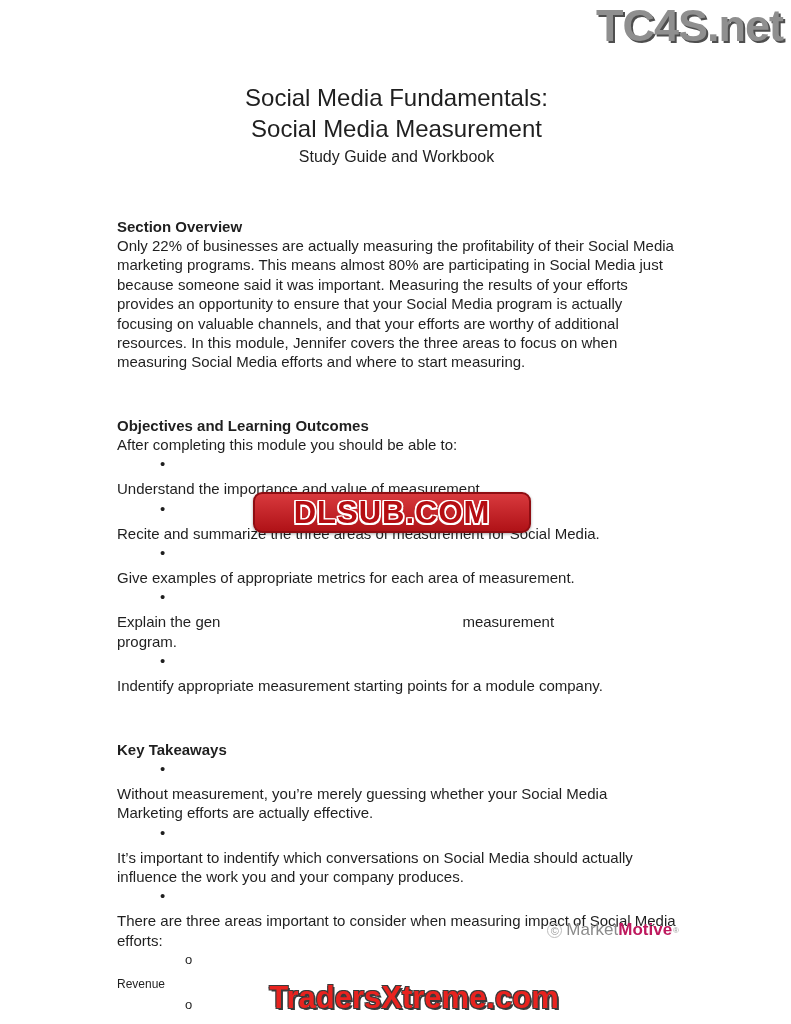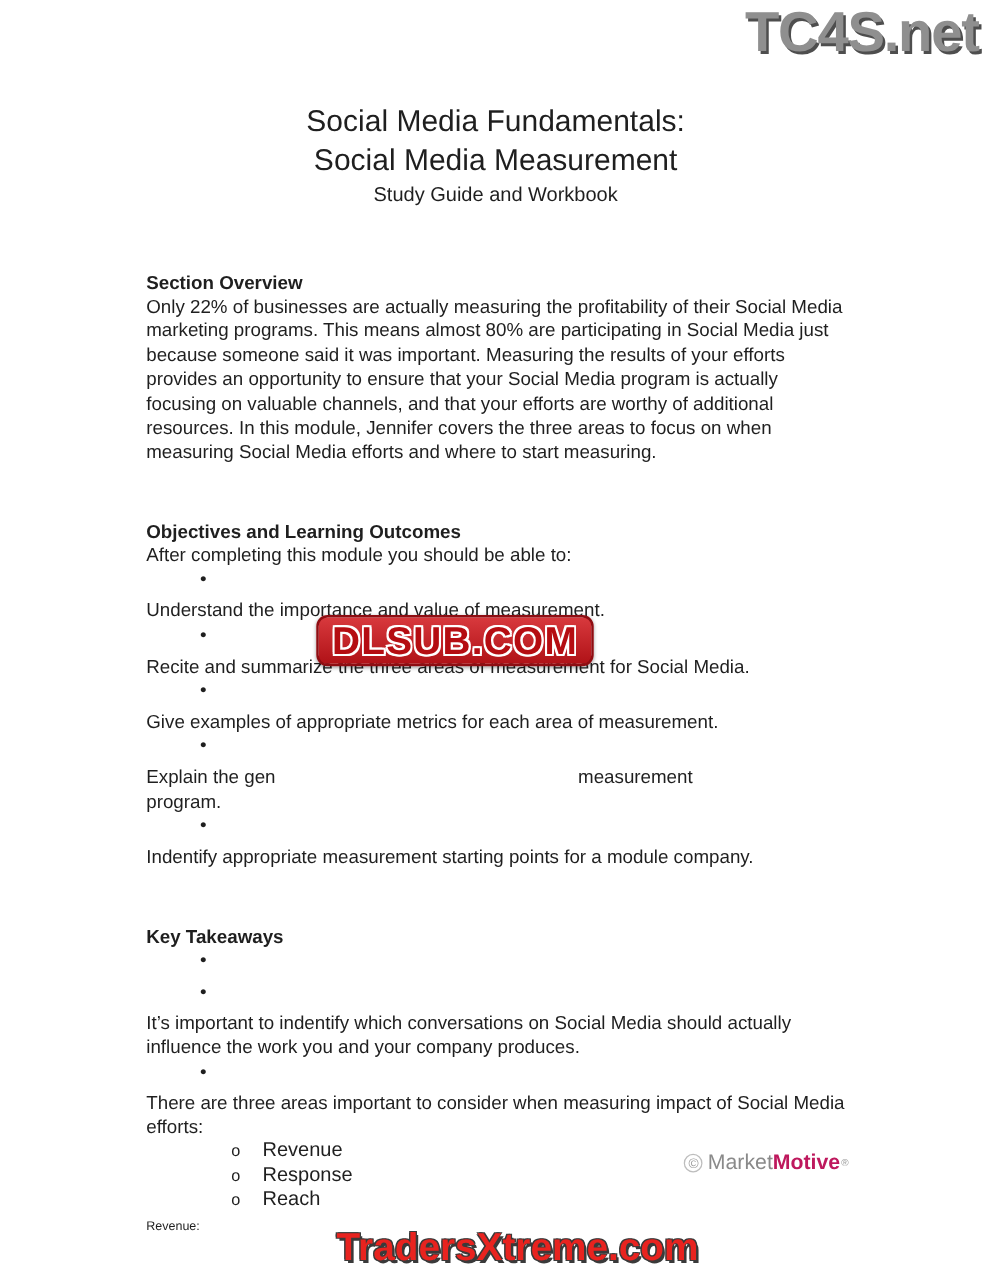--- a/index.html
+++ b/index.html
@@ -24,42 +24,42 @@
   .body-text, .intro-text { font-size: 15px; line-height: 19.4px; }
 
   .bullet-list { margin-top: 0; }
   .bullet-row { display: flex; font-size: 15px; line-height: 19.4px; flex-direction: column; }
   .bullet-row .marker {
     flex: 0 0 25px; margin-left: 43px; text-align: left;
   }
   .bullet-row .marker::before { content: "\2022"; }
   .bullet-row .btxt { flex: 1; }
 
-  .sub-bullet-row { display: flex; font-size: 16px; line-height: 19.4px; }
+  .sub-bullet-row { display: flex; font-size: 12px; line-height: 19.4px; flex-direction: column; }
   .sub-bullet-row .marker {
     flex: 0 0 25px; margin-left: 68px; font-size: 13px;
   }
   .sub-bullet-row .marker::before { content: "o"; }
 
   .obscured-line { white-space: nowrap; }
   .obscured-gap { display: inline-block; width: 242px; }
 
   .revenue-label { margin-top: 2px; font-size: 10px; line-height: 19.4px; }
 
   
   .wm-top {
     position: absolute; top: 0px; right: 8px;
     font-family: "Liberation Sans", sans-serif;
     font-size: 45px; font-weight: bold; letter-spacing: -1px;
     color: #8f8f8f;
     text-shadow: 2px 2px 0 #4e4e4e;
   }
   .wm-banner {
     position: absolute; left: 253px; top: 492px;
-    width: 222px; height: 41px;
+    width: 278px; height: 41px;
     background: linear-gradient(#d8393d, #b01217);
     border: 2px solid #8e0d12;
     border-radius: 9px;
     display: flex; align-items: flex-end; justify-content: center;
     box-shadow: 0 1px 3px rgba(0,0,0,0.35);
   }
   .wm-banner span {
     font-size: 31px; font-weight: bold; letter-spacing: 1px;
     color: #b50d12;
     text-shadow: -1.5px -1.5px 0 #ffffff, 1.5px -1.5px 0 #ffffff,
@@ -135,20 +135,21 @@
       <span class="marker"></span>
       <span class="btxt">Indentify appropriate measurement starting points for a module company.</span>
     </div>
   </div>
 
   <div class="section-heading gap-xl">Key Takeaways</div>
 
   <div class="bullet-list">
     <div class="bullet-row">
       <span class="marker"></span>
+      <span class="btxt">Without measurement, you’re merely guessing whether your Social Media Marketing efforts are actually effective.</span>
     </div>
     <div class="bullet-row">
       <span class="marker"></span>
       <span class="btxt">It’s important to indentify which conversations on Social Media should actually influence the work you and your company produces.</span>
     </div>
     <div class="bullet-row">
       <span class="marker"></span>
       <span class="btxt">There are three areas important to consider when measuring impact of Social Media efforts:</span>
     </div>
     <div class="sub-bullet-row">

